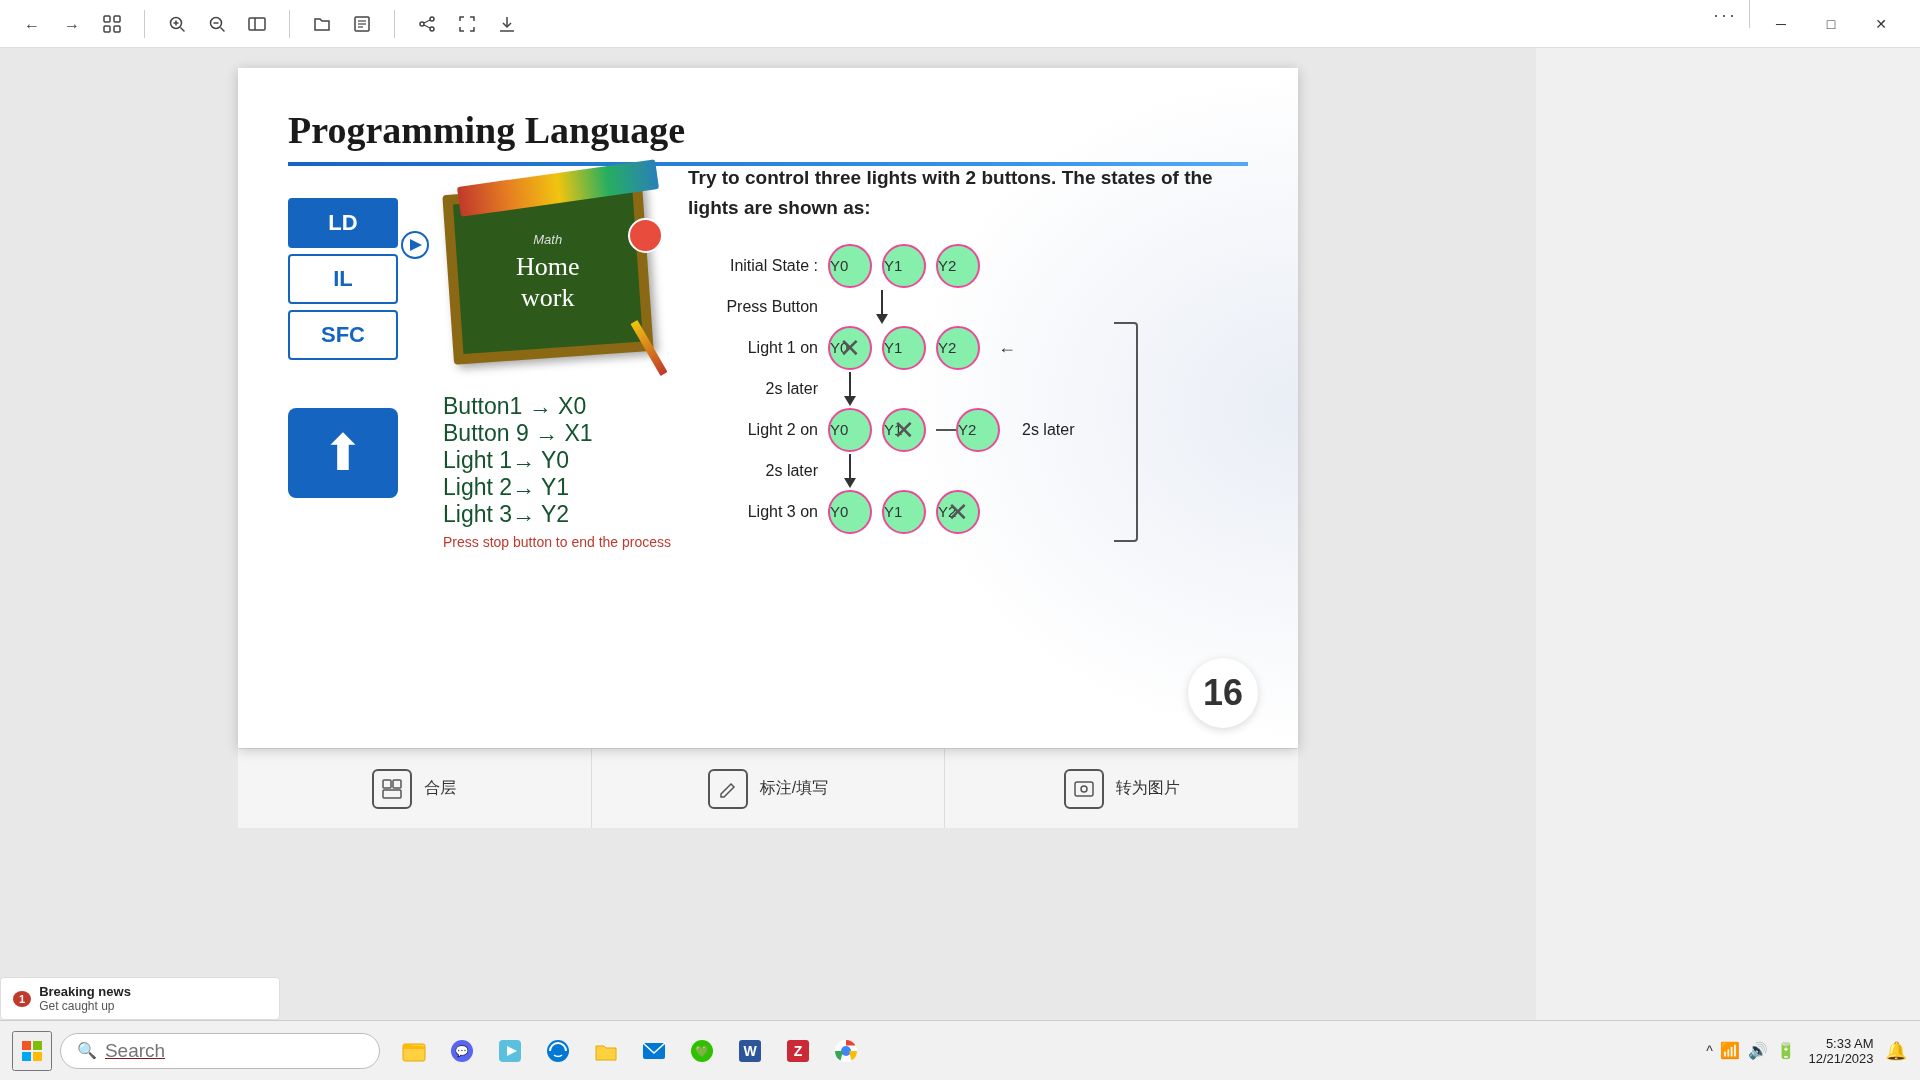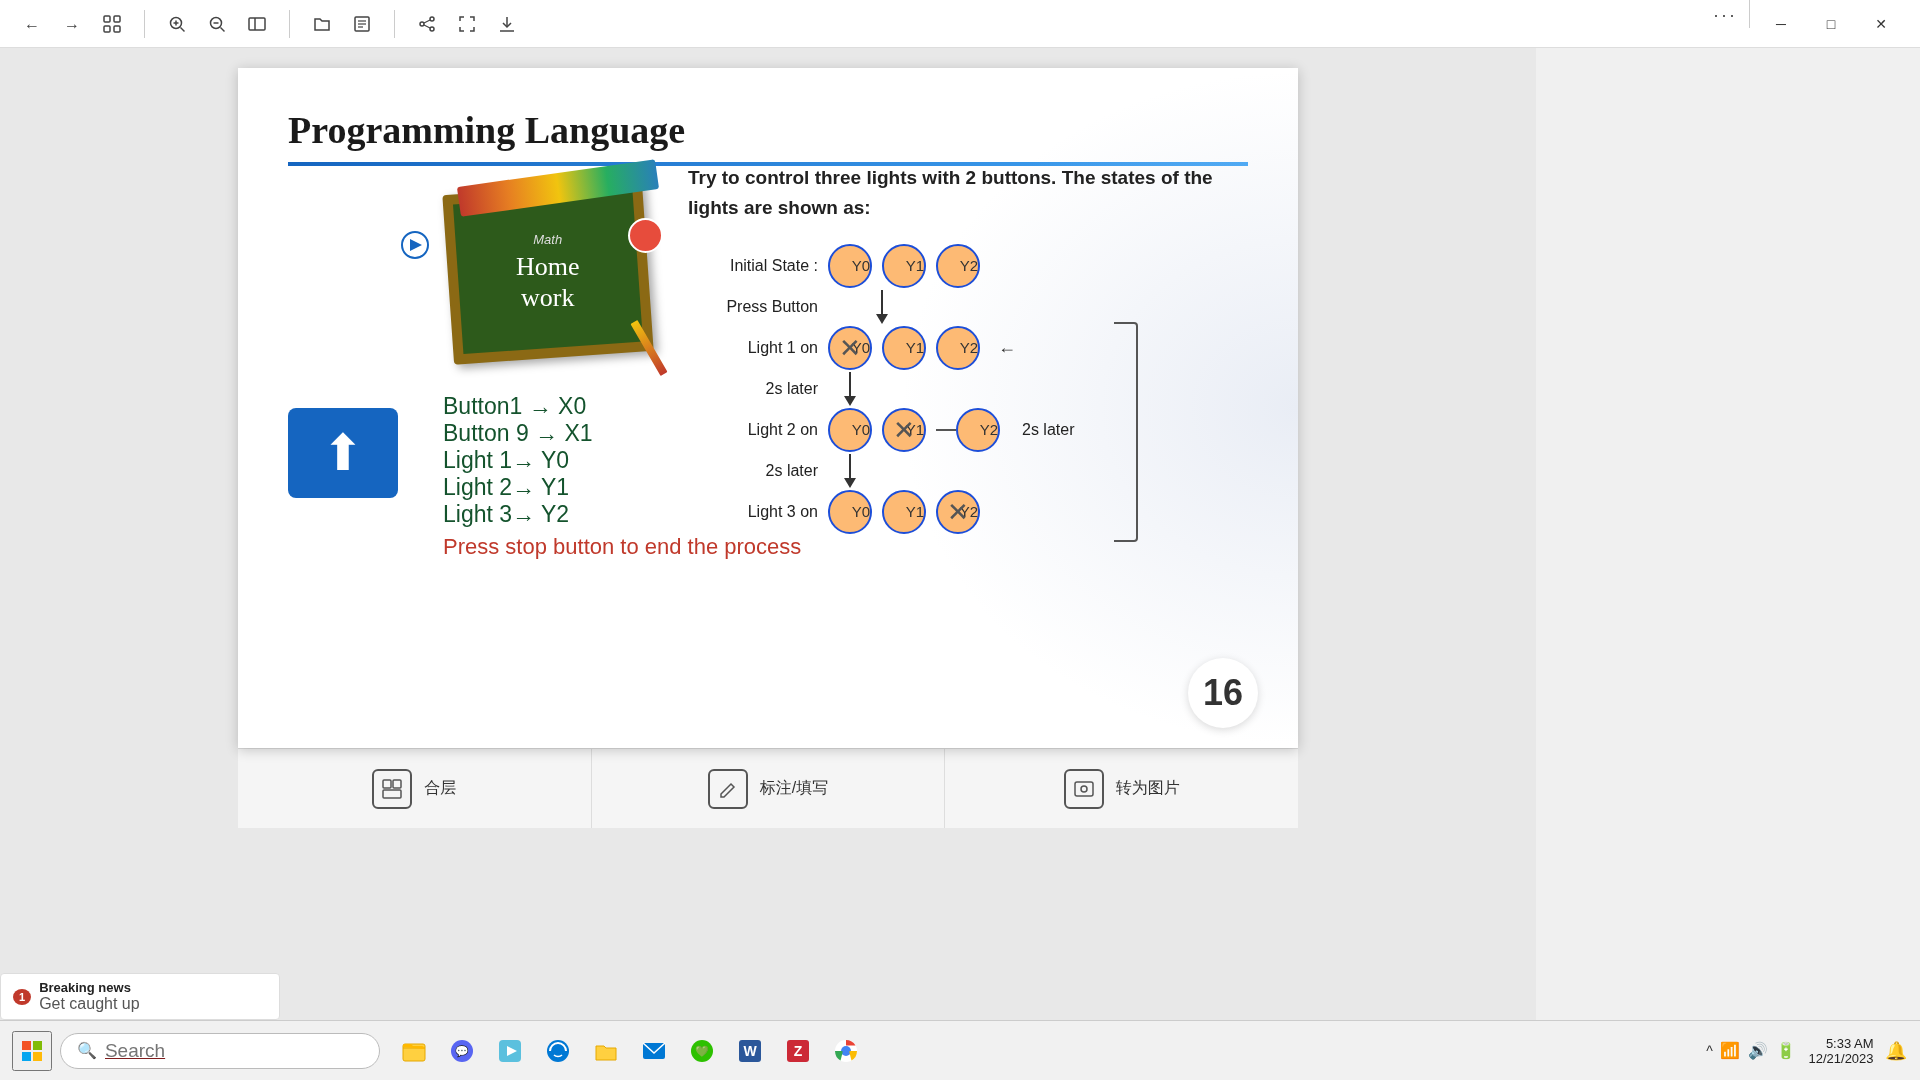--- a/index.html
+++ b/index.html
@@ -64,21 +64,21 @@
       height: 4px;
       background: linear-gradient(to right, #1565c0, #42a5f5);
       margin-bottom: 30px;
     }
     .button-item {
       font-size: 23px;
       color: #14532d;
       font-weight: 400;
     }
     .press-stop {
-      font-size: 22px;
+      font-size: 14px;
       color: #c0392b;
       font-weight: 500;
       margin-top: 6px;
     }
 
     
     .mode-panel {
       display: flex;
       flex-direction: column;
       gap: 6px;
@@ -126,25 +126,25 @@
       font-size: 19px;
       line-height: 1.6;
       color: #222;
       margin-bottom: 20px;
       font-weight: bold;
     }
 
     .node-circle {
       width: 44px; height: 44px;
       border-radius: 50%;
-      border: 2px solid #1d4ed8;
-      display: flex; align-items: center; justify-content: flex-end;
+      border: 2px solid #ec4899;
+      display: flex; align-items: center; justify-content: flex-start;
       font-size: 15px; color: #333;
       position: relative;
-      background: #fdba74;
+      background: #86efac;
     }
     .node-circle .x-mark {
       position: absolute;
       top: 50%; left: 50%;
       transform: translate(-50%, -50%);
       font-size: 26px;
       color: #555;
       line-height: 1;
     }
 
@@ -392,20 +392,25 @@
 
 <div class="main-area">
   <div style="position:relative; width: 1060px;">
 
     <div class="pdf-page">
       <div class="bg-decoration"></div>
 
       <h1 class="page-title">Programming Language</h1>
       <div class="title-underline"></div>
 
+      <div class="mode-panel">
+        <button class="mode-btn active">LD</button>
+        <button class="mode-btn">IL</button>
+        <button class="mode-btn">SFC</button>
+      </div>
 
       <div style="position:absolute; left:162px; top:162px;">
         <svg width="30" height="30" viewBox="0 0 30 30">
           <circle cx="15" cy="15" r="13" stroke="#1565c0" stroke-width="2" fill="none"></circle>
           <polygon points="10,9 22,15 10,21" fill="#1565c0"></polygon>
         </svg>
       </div>
 
       <div class="upload-btn">
         <span class="upload-icon">⬆</span>
@@ -580,21 +585,21 @@
     </div>
   </div>
 </div>
 
 <div class="taskbar">
 
   <div style="position:absolute; bottom:60px; left:0; background:rgba(255,255,255,0.97); border:1px solid #ddd; border-radius:4px; padding:6px 12px; display:flex; align-items:center; gap:8px; min-width:280px;">
     <div style="background:#c0392b; color:#fff; font-size:11px; padding:2px 6px; border-radius:50%; font-weight:bold; min-width:18px; text-align:center;">1</div>
     <div>
       <div style="font-size:13px; font-weight:600; color:#222;">Breaking news</div>
-      <div style="font-size:16px; color:#555;">Get caught up</div>
+      <div style="font-size:12px; color:#555;">Get caught up</div>
     </div>
   </div>
 
   <button class="taskbar-start">
     <svg width="24" height="24" viewBox="0 0 24 24" fill="none">
       <rect x="2" y="2" width="9" height="9" fill="#f35325"></rect>
       <rect x="13" y="2" width="9" height="9" fill="#81bc06"></rect>
       <rect x="2" y="13" width="9" height="9" fill="#05a6f0"></rect>
       <rect x="13" y="13" width="9" height="9" fill="#ffba08"></rect>
     </svg>

